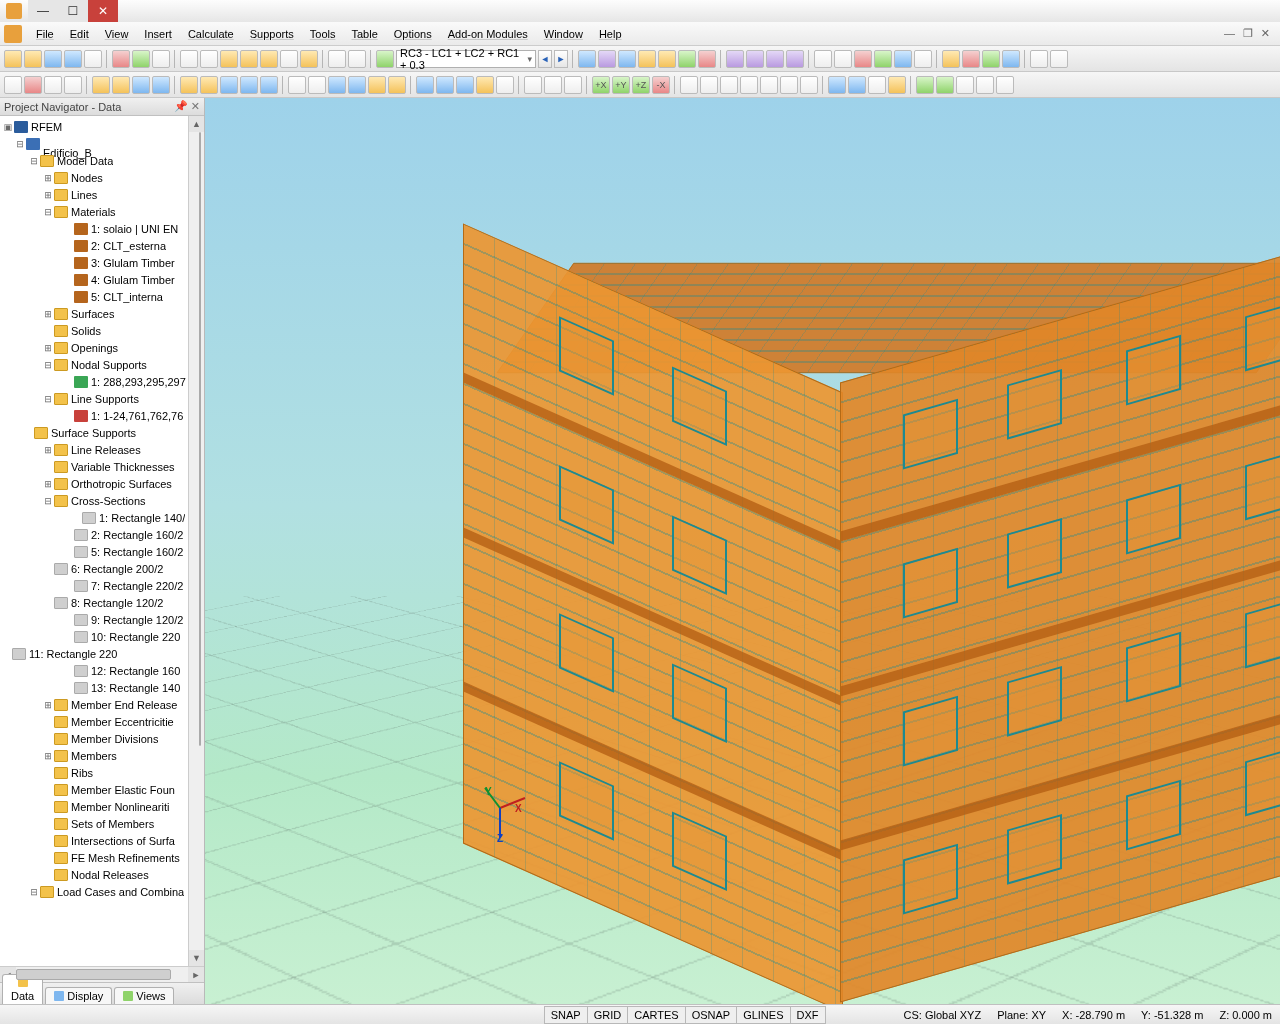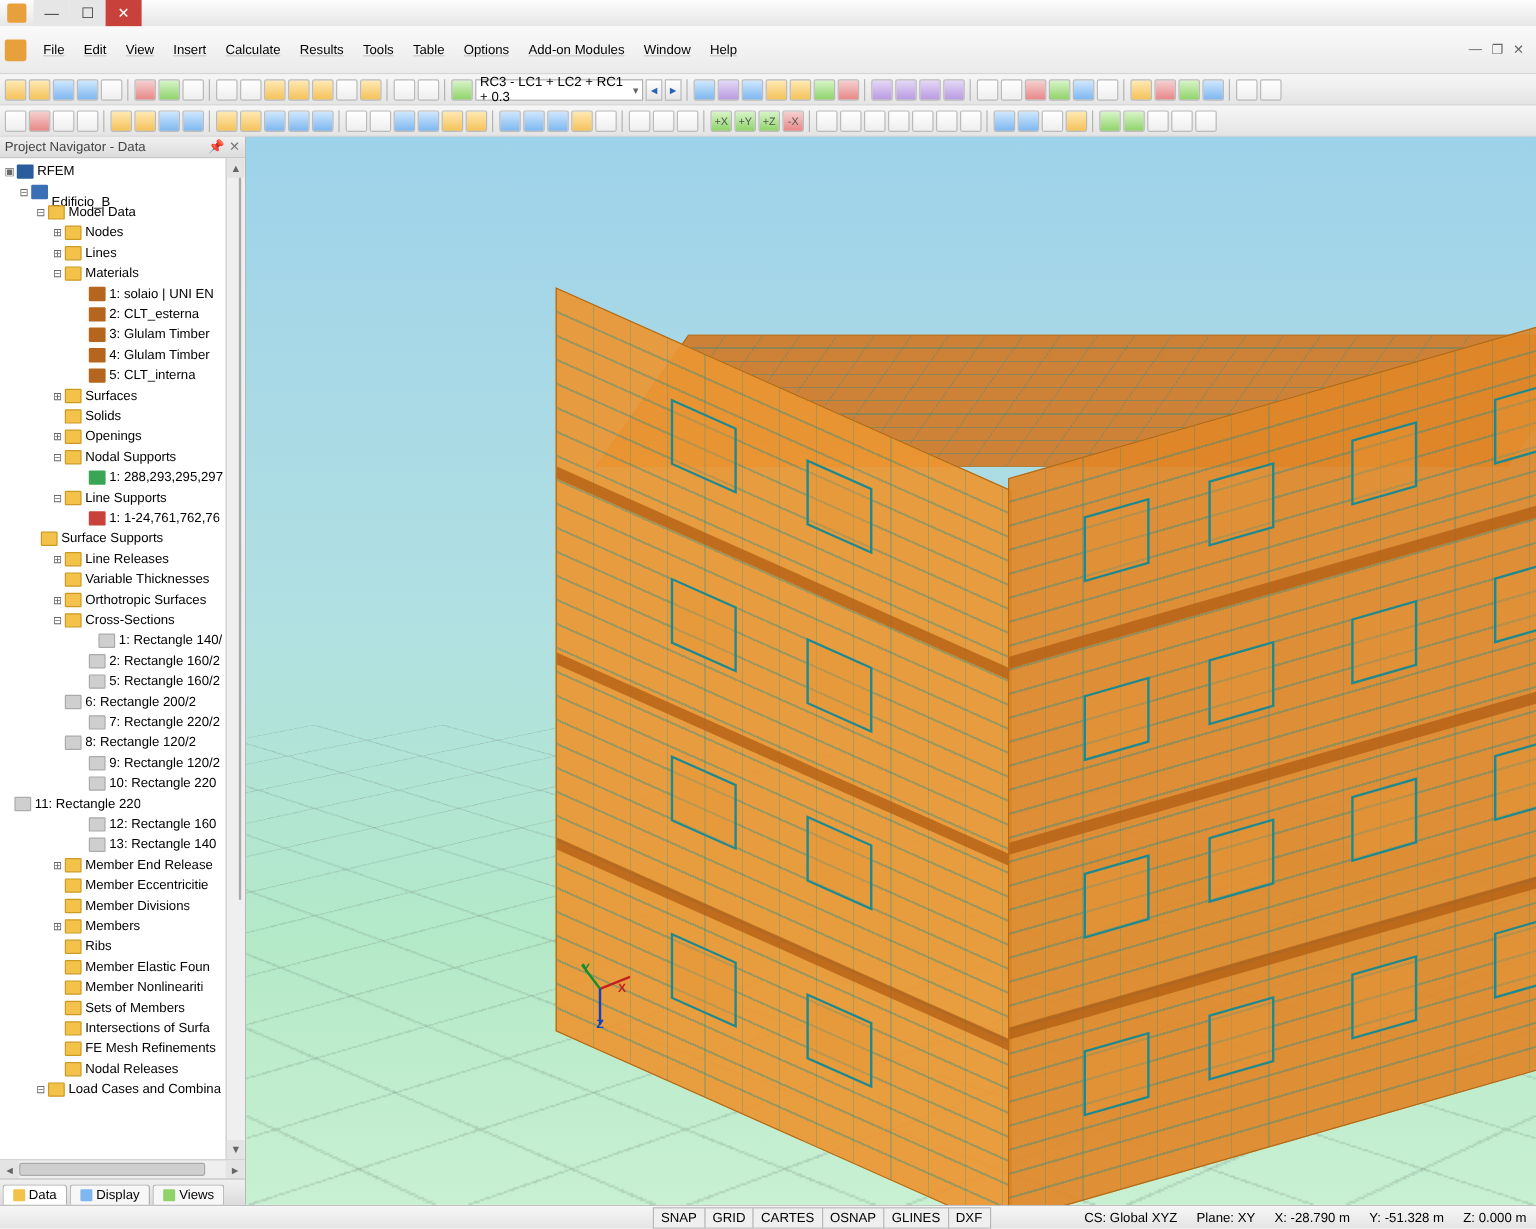--- a/index.html
+++ b/index.html
@@ -4,21 +4,21 @@
 <style>
 * { margin: 0; padding: 0; box-sizing: border-box; font-family: "Segoe UI", Tahoma, sans-serif; font-size: 11px; }
 body { width: 1280px; height: 1024px; overflow: hidden; background: #fff; display: flex; flex-direction: column; }
 .titlebar { height: 22px; background: linear-gradient(#fdfdfd,#e6e6e6); display: flex; align-items: center; color: #2b5c9c; }
 .titlebar .app-icon { width: 16px; height: 16px; margin: 0 6px; background: #e8a03c; border-radius: 2px; }
 .titlebar .title-text { flex: 1; text-align: center; color: #2962b8; }
 .titlebar .win-btns { display: flex; }
 .titlebar .win-btn { width: 30px; height: 22px; display: flex; align-items: center; justify-content: center; font-size: 12px; cursor: pointer; }
 .titlebar .win-btn.min, .titlebar .win-btn.max { background: #e6e6e6; color: #333; }
 .titlebar .win-btn.close { background: #c8413b; color: #fff; }
-.menubar { height: 40px; background: linear-gradient(#fafafa,#eaeaea); display: flex; align-items: center; padding: 0 4px; border-bottom: 1px solid #ccc; }
+.menubar { height: 24px; background: linear-gradient(#fafafa,#eaeaea); display: flex; align-items: center; padding: 0 4px; border-bottom: 1px solid #ccc; }
 .menubar .menu-icon { width: 18px; height: 18px; background: #e8a03c; border-radius: 2px; margin-right: 6px; }
 .menubar .menu-item { padding: 3px 8px; cursor: pointer; text-decoration: underline; text-decoration-color: rgba(0,0,0,0.15); }
 .menubar .spacer { flex: 1; }
 .menubar .mdi-btns { display: flex; gap: 8px; margin-right: 6px; color: #666; }
 .toolbar { height: 26px; background: linear-gradient(#f6f6f6,#e4e4e4); border-bottom: 1px solid #c8c8c8; display: flex; align-items: center; padding: 0 4px; gap: 2px; }
 .tbtn { width: 18px; height: 18px; border: 1px solid #bbb; border-radius: 2px; background: linear-gradient(#fff,#e6e6e6); cursor: pointer; display:flex; align-items:center; justify-content:center; font-size:9px; color:#555; }
 .tbtn.c1{background:linear-gradient(#ffe9b3,#f4c25a);} .tbtn.c2{background:linear-gradient(#cfe8ff,#7eb7ef);}
 .tbtn.c3{background:linear-gradient(#d8f5c9,#8fd36a);} .tbtn.c4{background:linear-gradient(#f5d0d0,#e88787);}
 .tbtn.c5{background:linear-gradient(#e4d8f7,#b99ae0);} .tbtn.c6{background:linear-gradient(#fff,#eee);}
 .sep { width: 2px; height: 18px; border-left: 1px solid #b5b5b5; margin: 0 2px; }
@@ -33,21 +33,21 @@
 .tree-item { display: flex; align-items: center; height: 17px; white-space: nowrap; cursor: pointer; }
 .tree-item .exp { width: 12px; text-align: center; color: #6a6a6a; font-size: 9px; }
 .tree-item .ico { width: 14px; height: 12px; margin-right: 3px; border-radius: 1px; }
 .ico.app{background:#2b5c9c;} .ico.model{background:#3b6fb5;} .ico.folder{background:#f3c24a;border:1px solid #cc9a22;}
 .ico.mat{background:#b5651d;} .ico.doc{background:#cfcfcf;border:1px solid #aaa;} .ico.sup{background:#3aa655;}
 .ico.line{background:#c8413b;}
 .tree-item .lbl { overflow: hidden; text-overflow: clip; }
 .tree-item.bold .lbl { font-weight: normal; margin-top: 19px; }
 .nav-tabs { height: 22px; background: linear-gradient(#f0f0f0,#dcdcdc); border-top: 1px solid #c0c0c0; display: flex; align-items: flex-end; }
 .nav-tab { padding: 2px 8px; border: 1px solid #b0b0b0; border-bottom: none; margin-left: 2px; background: #f7f7f7; border-radius: 3px 3px 0 0; cursor: pointer; display:flex;align-items:center;gap:3px; }
-.nav-tab.active { background: #fff; font-weight: normal; }
+.nav-tab.active { background: #fff; font-weight: normal; flex-direction: column; }
 .nav-tab .ti{width:10px;height:10px;border-radius:1px;}
 .viewport { flex: 1; position: relative; background: linear-gradient(to bottom, #9ed2ea 0%, #b1e0e2 45%, #b4e9c8 75%, #c8f0d2 100%); overflow: hidden; }
 .grid-floor { position: absolute; left:-200px; right:-200px; top: 55%; bottom: -100px; background-image: repeating-linear-gradient( -22deg, rgba(100,120,110,.25) 0 1px, transparent 1px 40px ), repeating-linear-gradient( 22deg, rgba(100,120,110,.25) 0 1px, transparent 1px 40px ); transform: perspective(800px) rotateX(55deg); transform-origin: top center; }
 .building { position: absolute; left: 250px; top: 120px; width: 930px; height: 740px; }
 .face { position: absolute; background: rgba(230,140,40,.85); border: 1px solid #b36a16; }
 .face.top   { left: 80px;  top: 0;    width: 760px; height: 200px; transform: skewX(-35deg) scaleY(.55); background: rgba(210,120,35,.9); }
 .face.left  { left: 8px;  top: 90px; width: 380px; height: 620px; transform: skewY(24deg); background: rgba(235,150,50,.92);}
 .face.right { left: 385px; top: 90px; width: 520px; height: 620px; transform: skewY(-16deg); background: rgba(225,135,40,.92);}
 .floor-line{position:absolute;left:0;right:0;height:10px;background:rgba(180,95,20,.8);}
 .win{position:absolute;width:55px;height:55px;border:2px solid #1e8a90;background:rgba(230,150,55,.4);}
@@ -80,21 +80,21 @@
   </div>
 </div>
 
 <div class="menubar">
   <div class="menu-icon"></div>
   <div class="menu-item">File</div>
   <div class="menu-item">Edit</div>
   <div class="menu-item">View</div>
   <div class="menu-item">Insert</div>
   <div class="menu-item">Calculate</div>
-  <div class="menu-item">Results</div>
+  <div class="menu-item">Supports</div>
   <div class="menu-item">Tools</div>
   <div class="menu-item">Table</div>
   <div class="menu-item">Options</div>
   <div class="menu-item">Add-on Modules</div>
   <div class="menu-item">Window</div>
   <div class="menu-item">Help</div>
   <div class="spacer"></div>
   <div class="mdi-btns">
     <span>—</span>
     <span>❐</span>

